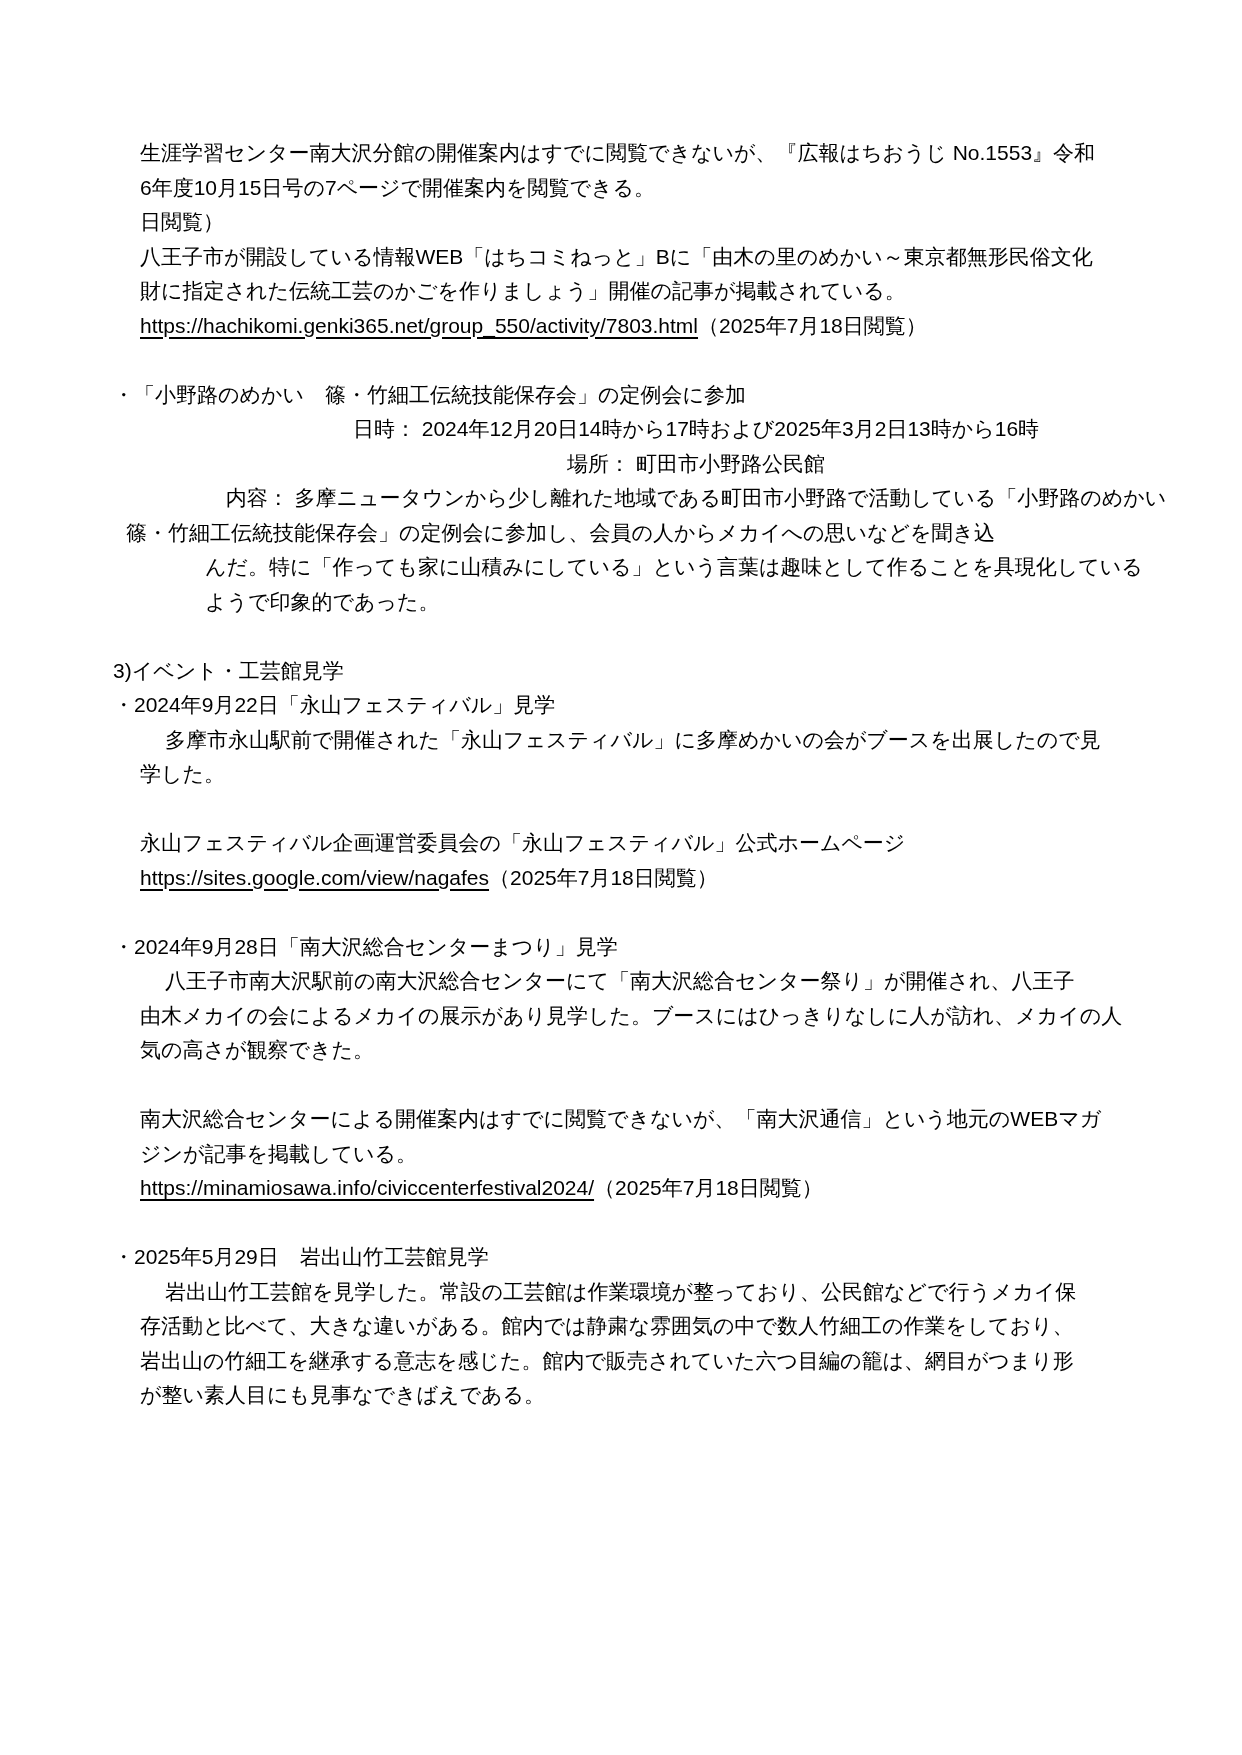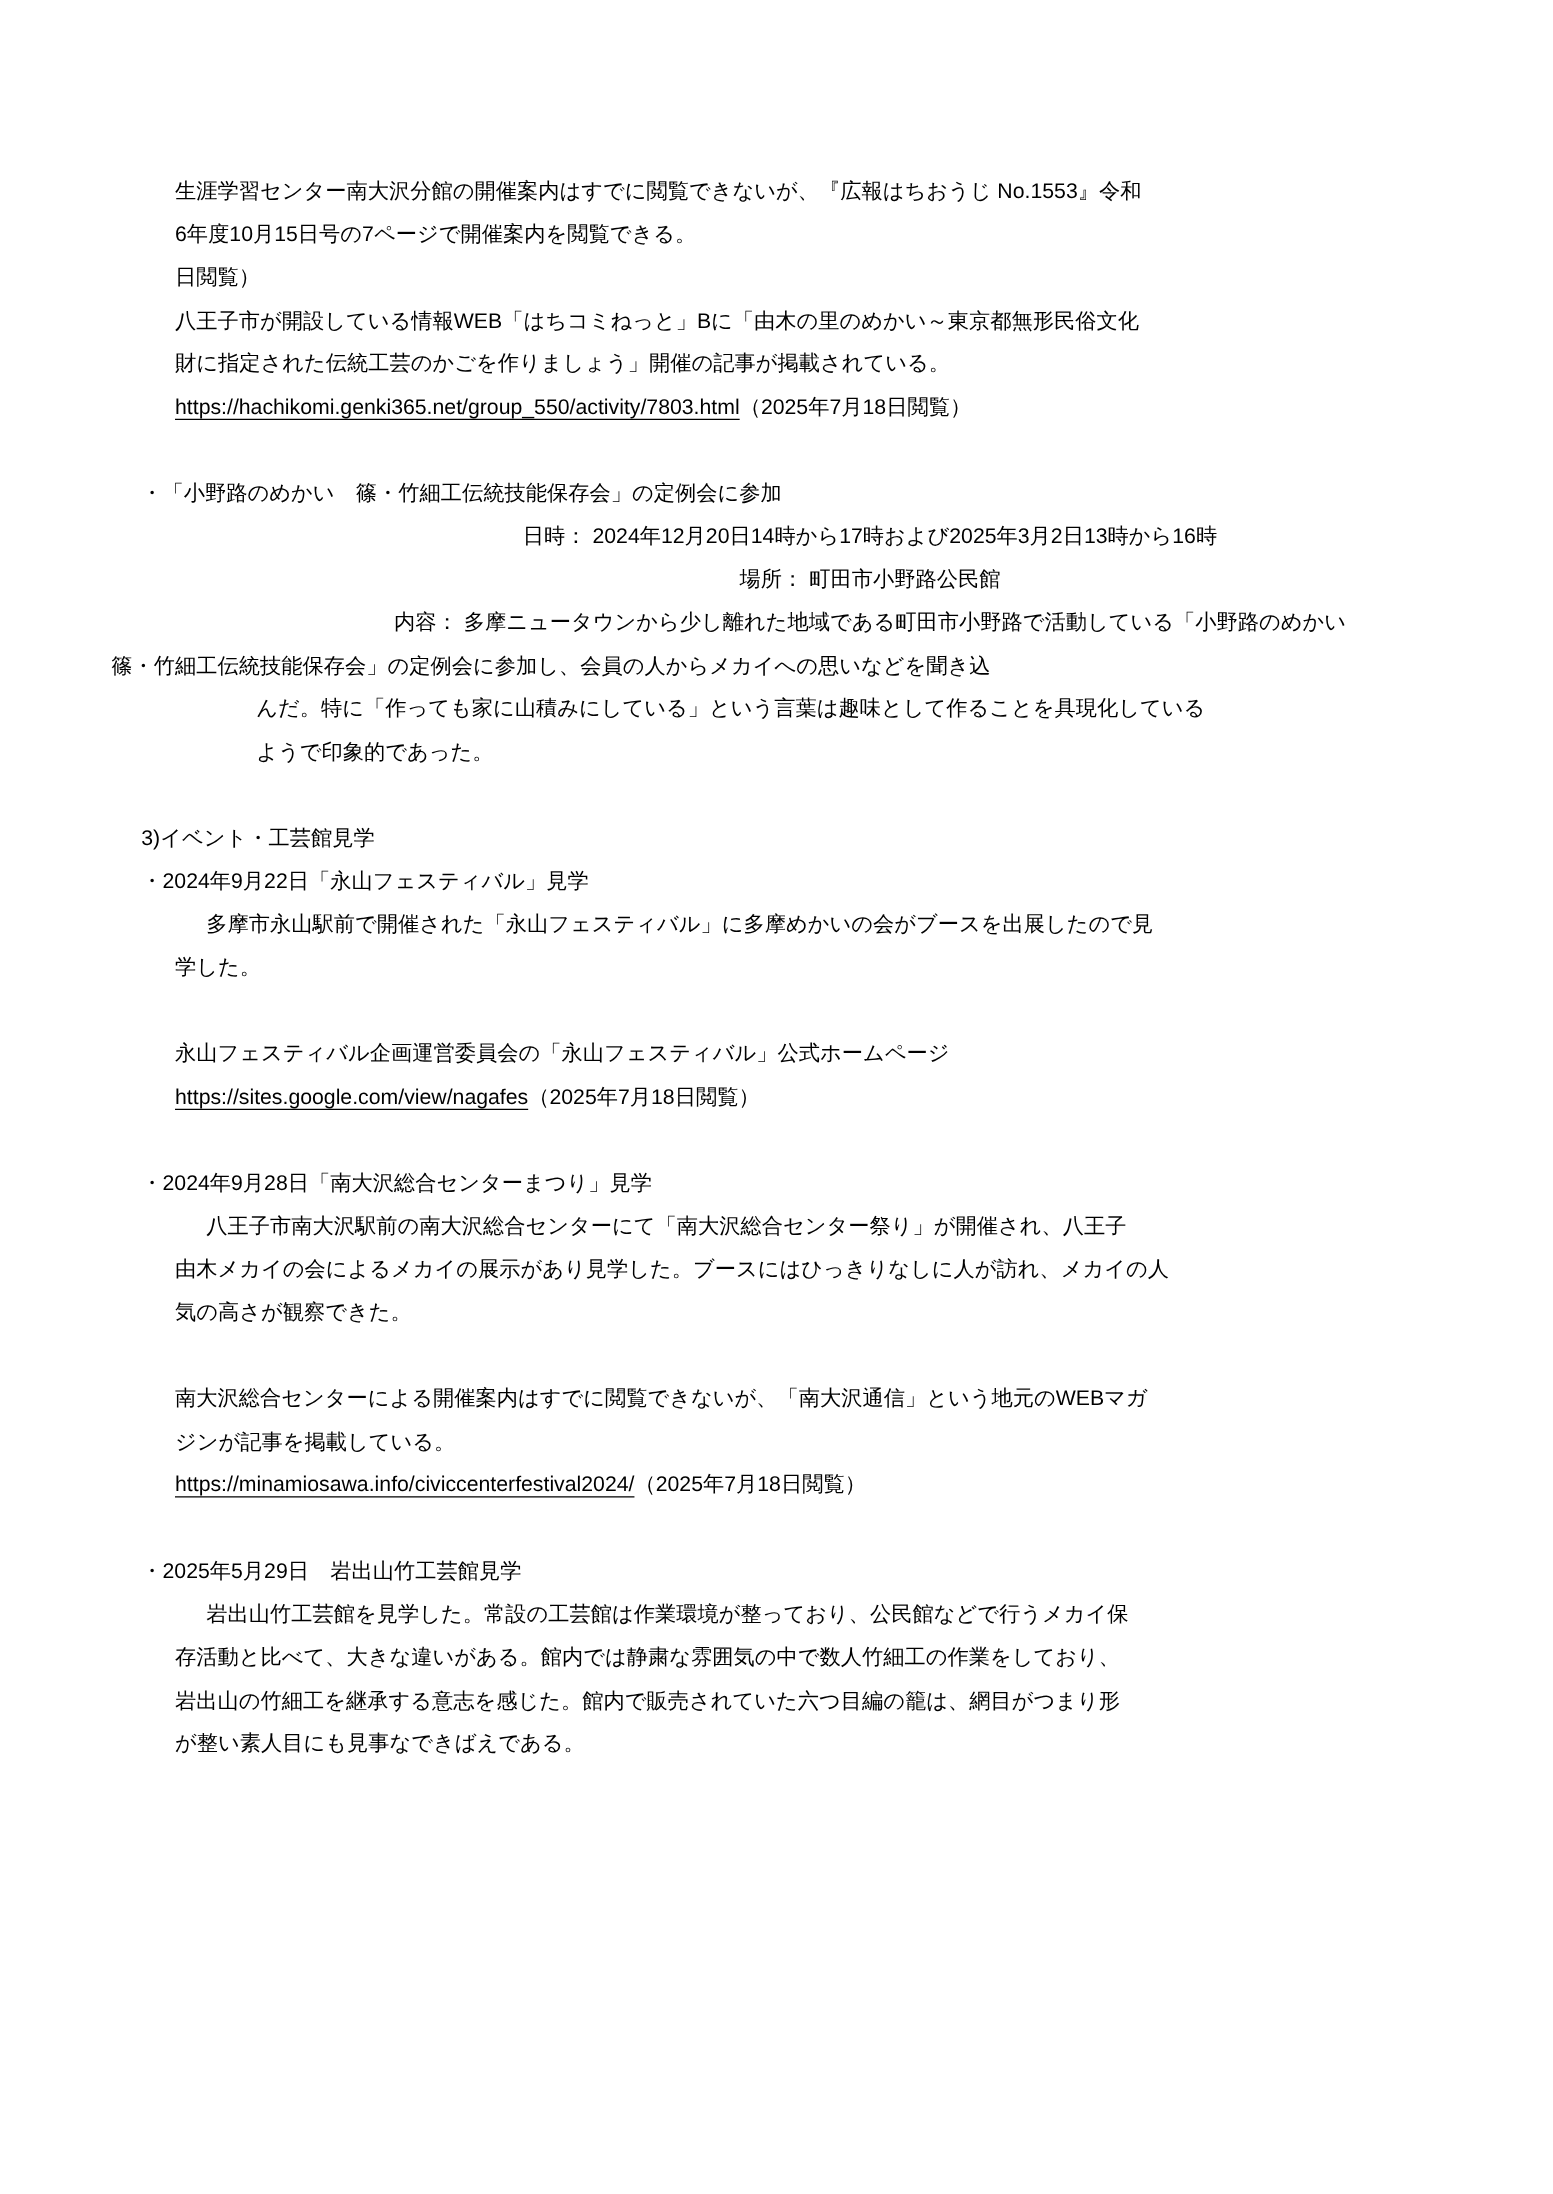--- a/index.html
+++ b/index.html
@@ -7,42 +7,42 @@
     padding: 0;
     background: #ffffff;
   }
   .page {
     position: relative;
     width: 1242px;
     height: 1755px;
     background: #ffffff;
     color: #000000;
     font-family: "Liberation Sans", "DejaVu Sans", sans-serif;
-    font-size: 17px;
+    font-size: 21px;
     overflow: hidden;
   }
   .content {
     position: absolute;
     top: 136px;
     left: 0;
     right: 0;
   }
   .line {
     height: 34.5px;
     line-height: 34.5px;
     white-space: nowrap;
     box-sizing: border-box;
   }
   
   .ind-bullet { padding-left: 113px; }
   .ind-body   { padding-left: 140px; }
   .ind-label  { padding-left: 150px; text-align: center; }
   .ind-first  { padding-left: 165px; }
   .ind-cont-a { padding-left: 178px; margin-left: 27px; }
-  .ind-cont-b { padding-left: 89px; }
+  .ind-cont-b { padding-left: 89px; margin-left: 37px; }
   .url-link {
     text-decoration: underline;
     text-underline-offset: 4px;
     color: #000000;
   }
 </style>
 </head>
 <body>
 
 <div class="page">

